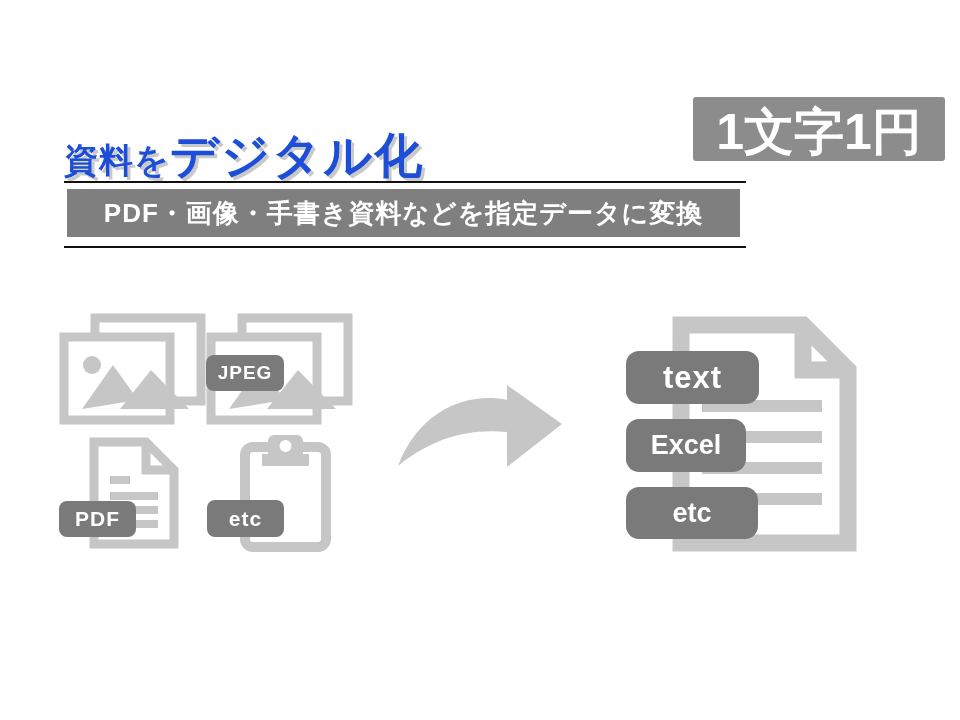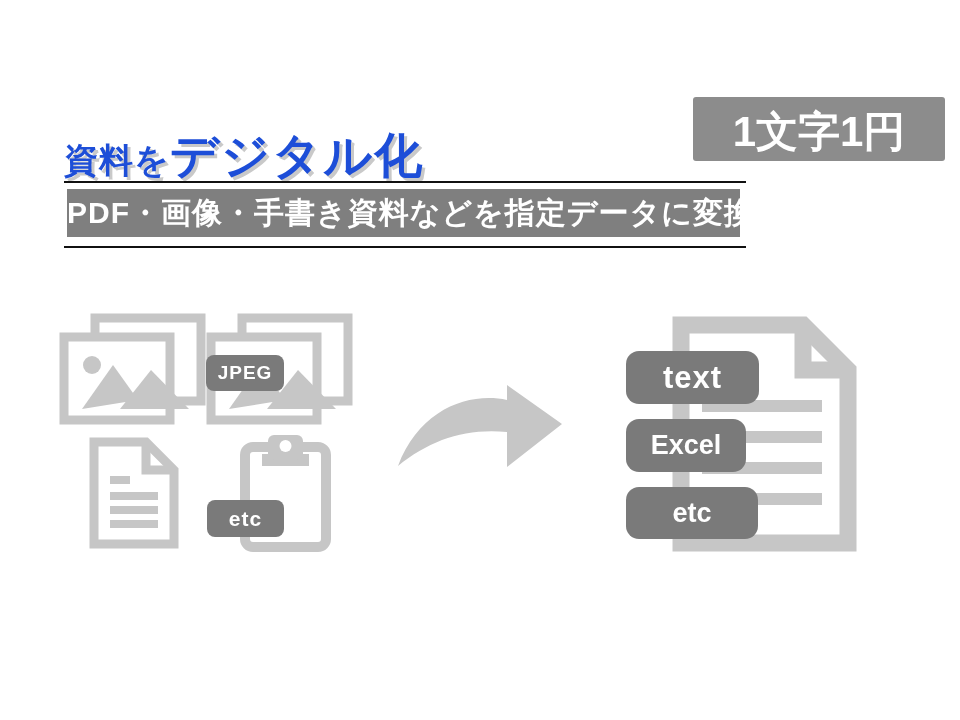--- a/index.html
+++ b/index.html
@@ -12,27 +12,27 @@
     position:absolute;left:64px;top:124px;white-space:nowrap;
     color:#1d4ed8;font-weight:bold;text-shadow:3px 3px 0 #c9c9c9;
   }
   .title .prefix{font-size:34px;letter-spacing:1px;}
   .title .main{font-size:48px;letter-spacing:2px;}
   .rule{position:absolute;left:64px;width:682px;height:2px;background:#111111;}
   .rule.top{top:181px;}
   .rule.bottom{top:246px;}
   .banner{
     position:absolute;left:67px;top:189px;width:673px;height:48px;
-    background:#7f7f7f;color:#ffffff;font-weight:bold;font-size:30px;
+    background:#7f7f7f;color:#ffffff;font-weight:bold;font-size:26px;
     line-height:48px;text-align:center;letter-spacing:1px;white-space:nowrap;
   }
   .price-badge{
     position:absolute;left:693px;top:97px;width:252px;height:64px;
     background:#8c8c8c;border-radius:3px;color:#ffffff;font-weight:bold;
-    font-size:42px;line-height:70px;text-align:center;white-space:nowrap;
+    font-size:50px;line-height:70px;text-align:center;white-space:nowrap;
   }
   .icon-svg{position:absolute;}
   .tag{
     position:absolute;background:#7a7a7a;border-radius:8px;color:#ffffff;
     font-weight:bold;text-align:center;
   }
   .tag.small{height:36px;line-height:36px;font-size:21px;letter-spacing:1px;}
   .tag.big{border-radius:13px;height:53px;line-height:53px;}
   #tag-png{left:57px;top:369px;width:80px;}
   #tag-jpeg{left:206px;top:355px;width:78px;font-size:19px;}
@@ -83,20 +83,21 @@
   </svg>
 
   <svg class="icon-svg" style="left:238px;top:433px" width="95" height="120" viewBox="0 0 95 120">
     <rect x="7" y="14" width="81" height="100" rx="8" fill="#ffffff" stroke="#c6c6c6" stroke-width="10"></rect>
     <rect x="24" y="21" width="47" height="12" fill="#c6c6c6"></rect>
     <rect x="30" y="2" width="35" height="25" rx="6" fill="#c6c6c6"></rect>
     <circle cx="47.5" cy="13" r="6" fill="#ffffff"></circle>
   </svg>
 
   <div class="tag small" id="tag-jpeg">JPEG</div>
+  <div class="tag small" id="tag-pdf">PDF</div>
   <div class="tag small" id="tag-etc-src">etc</div>
 
   <svg class="icon-svg" style="left:395px;top:375px" width="172" height="100" viewBox="0 0 172 100">
     <path d="M3 91 C 25 33, 75 17, 112 25 L 112 10 L 167 49 L 112 92 L 112 57 C 70 53, 35 65, 3 91 Z" fill="#c6c6c6"></path>
   </svg>
 
   <svg class="icon-svg" style="left:672px;top:316px" width="185" height="236" viewBox="0 0 185 236">
     <path d="M9 9 H131 L176 54 V227 H9 Z" fill="#ffffff" stroke="#c6c6c6" stroke-width="17"></path>
     <path d="M131 9 V54 H176" fill="none" stroke="#c6c6c6" stroke-width="17"></path>
     <line x1="30" y1="90" x2="150" y2="90" stroke="#c6c6c6" stroke-width="12"></line>

